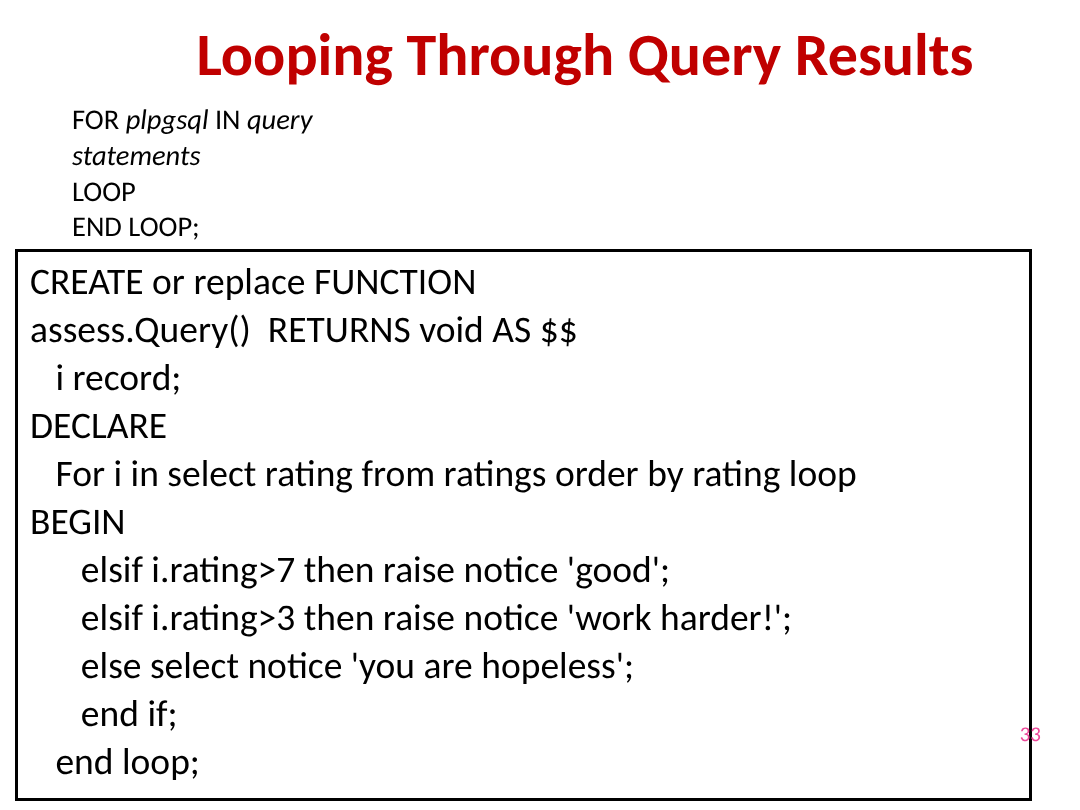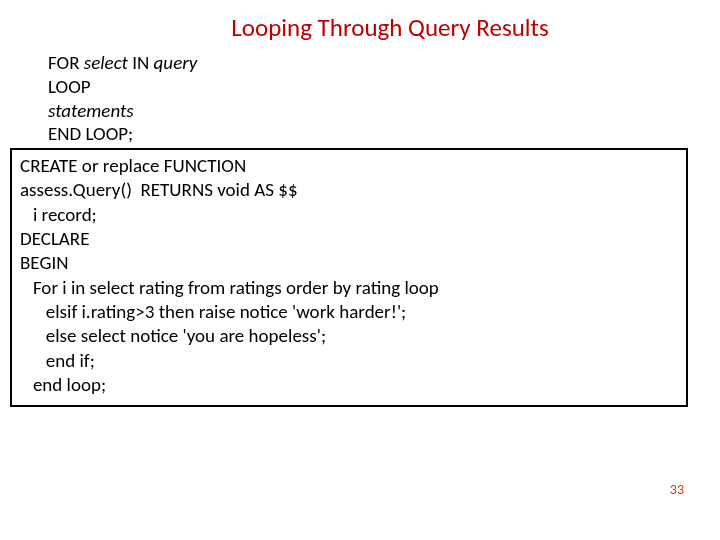--- a/index.html
+++ b/index.html
@@ -10,79 +10,80 @@
     body {
       width: 720px;
       height: 540px;
       background: #ffffff;
       font-family: Calibri, Arial, sans-serif;
       position: relative;
       overflow: hidden;
     }
     .title {
       color: #c00000;
-      font-size: 25px;
-      font-weight: 400;
+      font-size: 40px;
+      font-weight: 700;
       text-align: center;
       padding: 12px 0 8px 0;
       margin-left: 60px;
     }
     .syntax-block {
       padding: 0 0 0 48px;
       font-size: 19px;
       line-height: 1.25;
       color: #000;
     }
     .syntax-line {
       display: block;
     }
     .italic {
       font-style: italic;
     }
     .code-box {
       border: 2px solid #000;
       margin: 2px 32px 0 10px;
       padding: 4px 8px 8px 8px;
-      font-size: 19px;
+      font-size: 25px;
       line-height: 1.28;
       color: #000;
       position: relative;
     }
     .code-line {
       display: block;
       white-space: pre;
     }
     .page-number {
       position: absolute;
-      right: 36px;
+      right: 26px;
       bottom: 42px;
       font-size: 14px;
-      color: #c2410c;
+      color: #ec4899;
     }
   </style>
 </head>
 <body>
 
 <h1 class="title">Looping Through Query Results</h1>
 
 <div class="syntax-block">
   <span class="syntax-line">
-    <span>FOR </span><span class="italic">select</span><span>  IN  </span><span class="italic">query</span>
+    <span>FOR </span><span class="italic">plpgsql</span><span>  IN  </span><span class="italic">query</span>
   </span>
+  <span class="syntax-line italic">statements</span>
   <span class="syntax-line">LOOP</span>
-  <span class="syntax-line italic">statements</span>
   <span class="syntax-line">END LOOP;</span>
 </div>
 
 <div class="code-box">
   <span class="code-line">CREATE or replace FUNCTION</span>
   <span class="code-line">assess.Query()  RETURNS void AS $$</span>
   <span class="code-line">   i record;</span>
   <span class="code-line">DECLARE</span>
+  <span class="code-line">   For i in select rating from ratings order by rating loop</span>
   <span class="code-line">BEGIN</span>
-  <span class="code-line">   For i in select rating from ratings order by rating loop</span>
+  <span class="code-line">      elsif i.rating&gt;7 then raise notice 'good';</span>
   <span class="code-line">      elsif i.rating&gt;3 then raise notice 'work harder!';</span>
   <span class="code-line">      else select notice 'you are hopeless';</span>
   <span class="code-line">      end if;</span>
   <span class="code-line">   end loop;</span>
 </div>
 
 <div class="page-number">33</div>
 
 </body></html>

